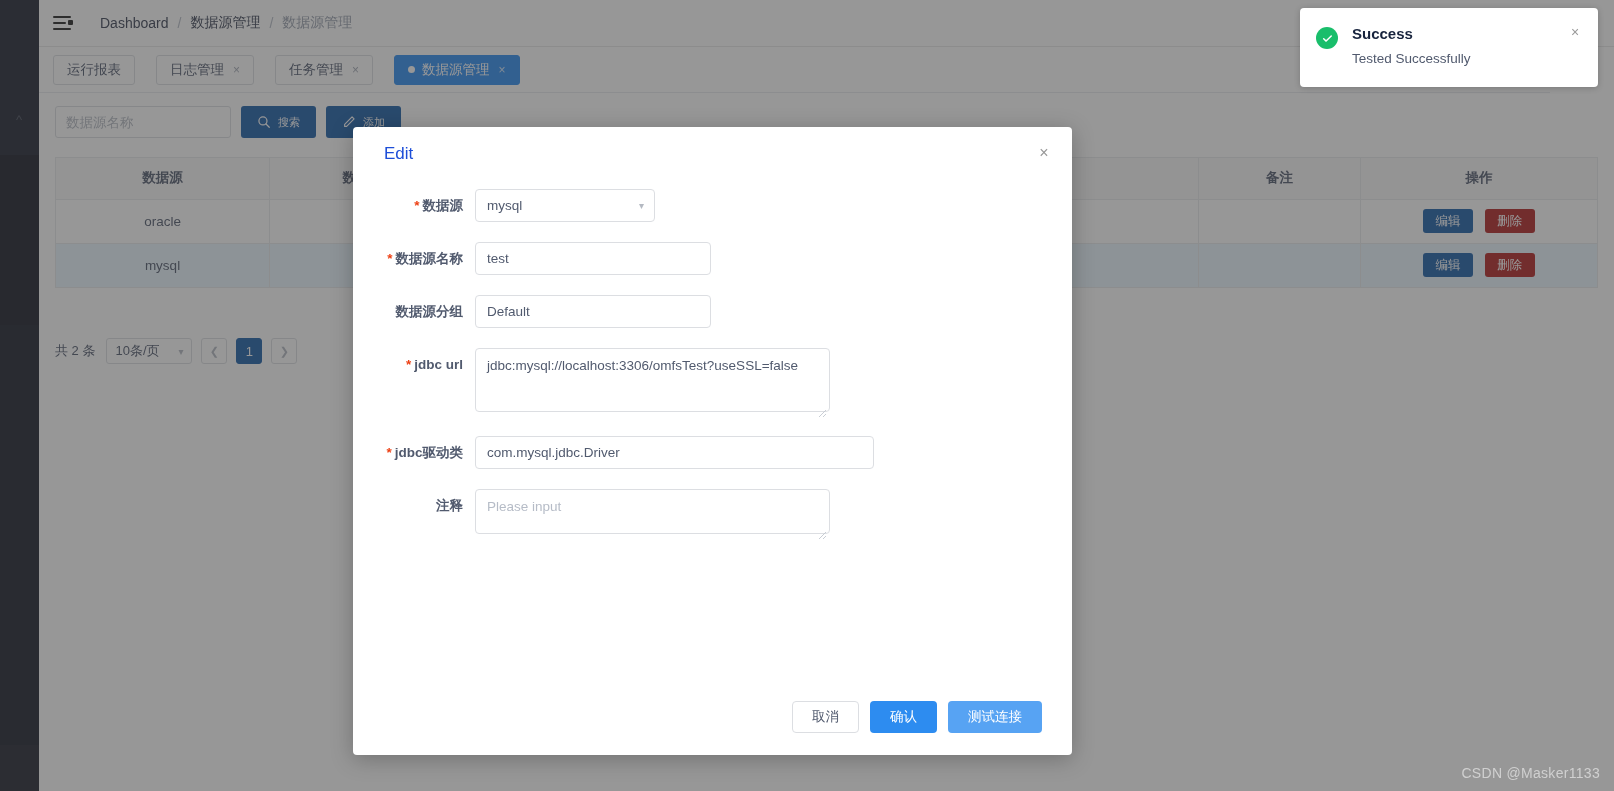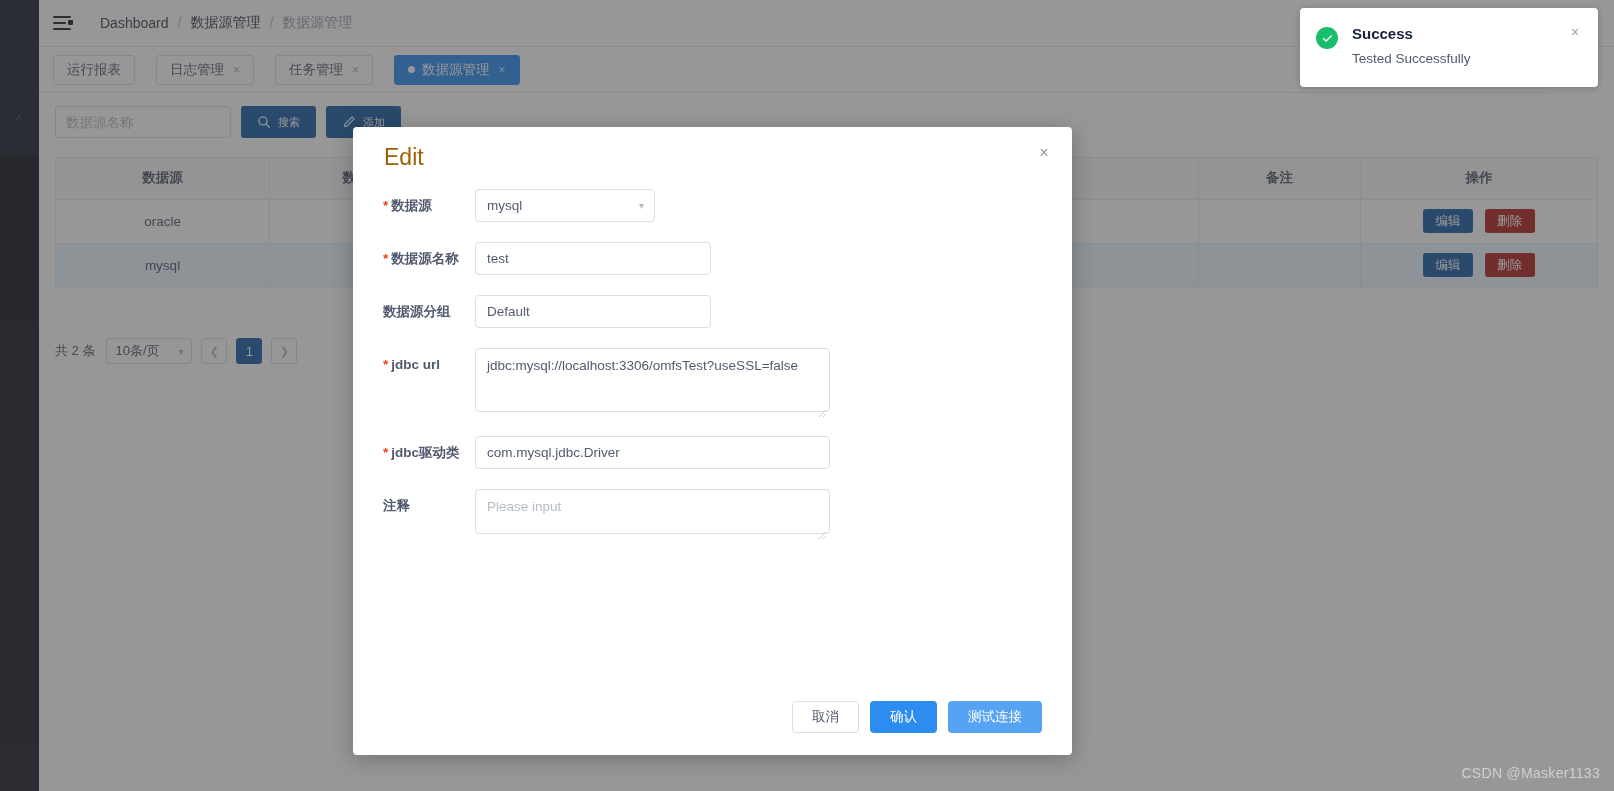--- a/index.html
+++ b/index.html
@@ -282,22 +282,22 @@
     left: 353px; top: 127px;
     width: 719px; height: 628px;
     background: #ffffff;
     border-radius: 4px;
     box-shadow: 0 4px 22px rgba(0,0,0,0.25);
     z-index: 60;
   }
   .modal-title {
     position: absolute;
     left: 31px; top: 17px;
-    font-size: 23px;
-    color: #a16207;
+    font-size: 17px;
+    color: #1d4ed8;
   }
   .modal-close {
     position: absolute;
     right: 18px; top: 16px;
     width: 20px; height: 20px;
     color: #999;
     font-size: 16px;
     line-height: 20px;
     text-align: center;
     cursor: pointer;
@@ -310,20 +310,21 @@
   }
   .frow {
     display: flex;
     align-items: flex-start;
     margin-bottom: 20px;
     min-height: 33px;
   }
   .flabel {
     width: 92px;
     flex: 0 0 92px;
+    text-align: right;
     padding-right: 12px;
     font-size: 13.5px;
     color: #515a6e;
     line-height: 33px;
     font-weight: bold;
     white-space: nowrap;
   }
   .flabel .req { color: #ed4014; margin-right: 3px; }
   .fctl { flex: 1; }
   .inp {
@@ -333,21 +334,21 @@
     padding: 0 11px;
     font-size: 13.5px;
     color: #515a6e;
     background: #fff;
     outline: none;
     width: 100%;
     font-family: inherit;
   }
   .inp::placeholder { color: #b6bcc7; }
   .w236b { width: 236px; }
-  .w355 { width: 355px; }
+  .w355 { width: 399px; }
   .select-box {
     position: relative;
     width: 180px;
   }
   .select-box .caret {
     position: absolute;
     right: 11px; top: 0;
     height: 33px;
     line-height: 33px;
     font-size: 10px;

